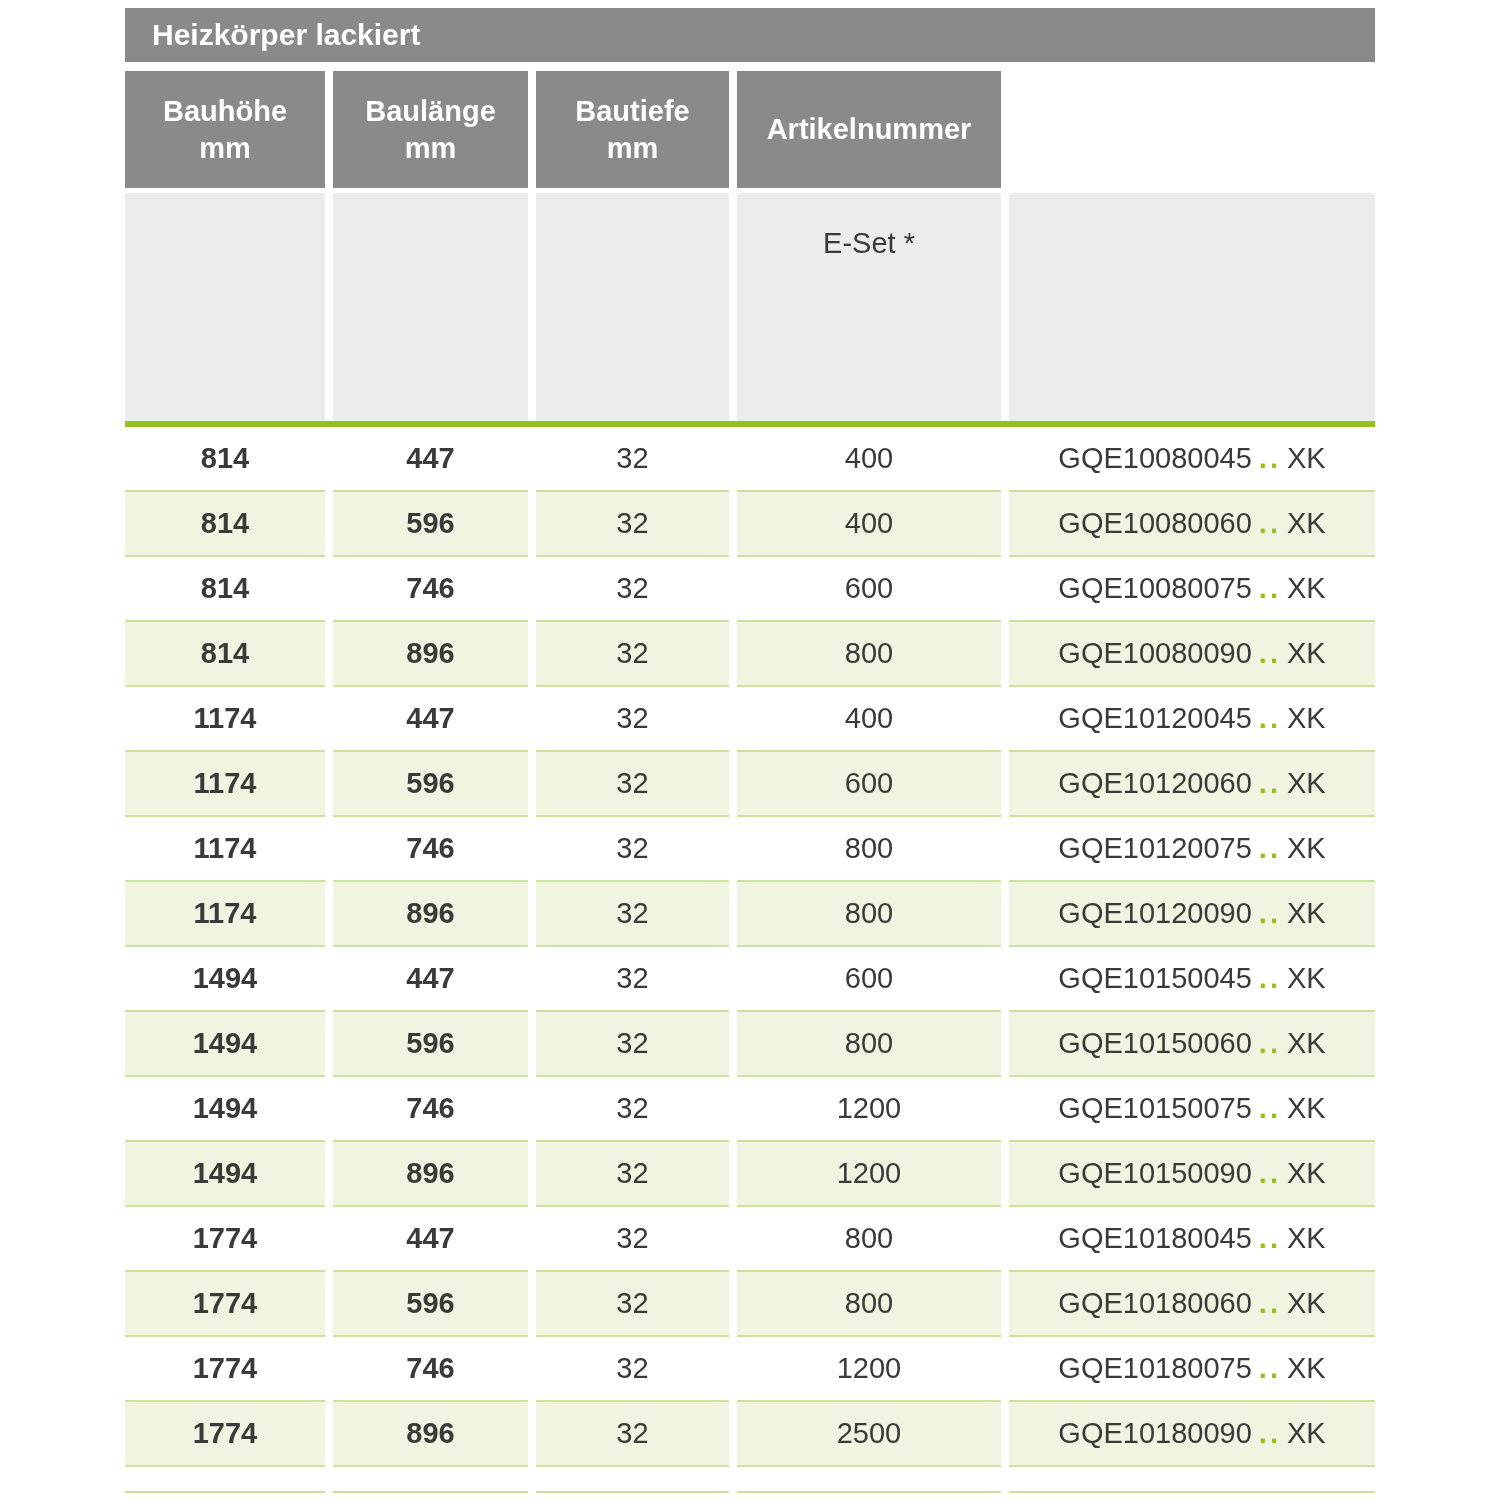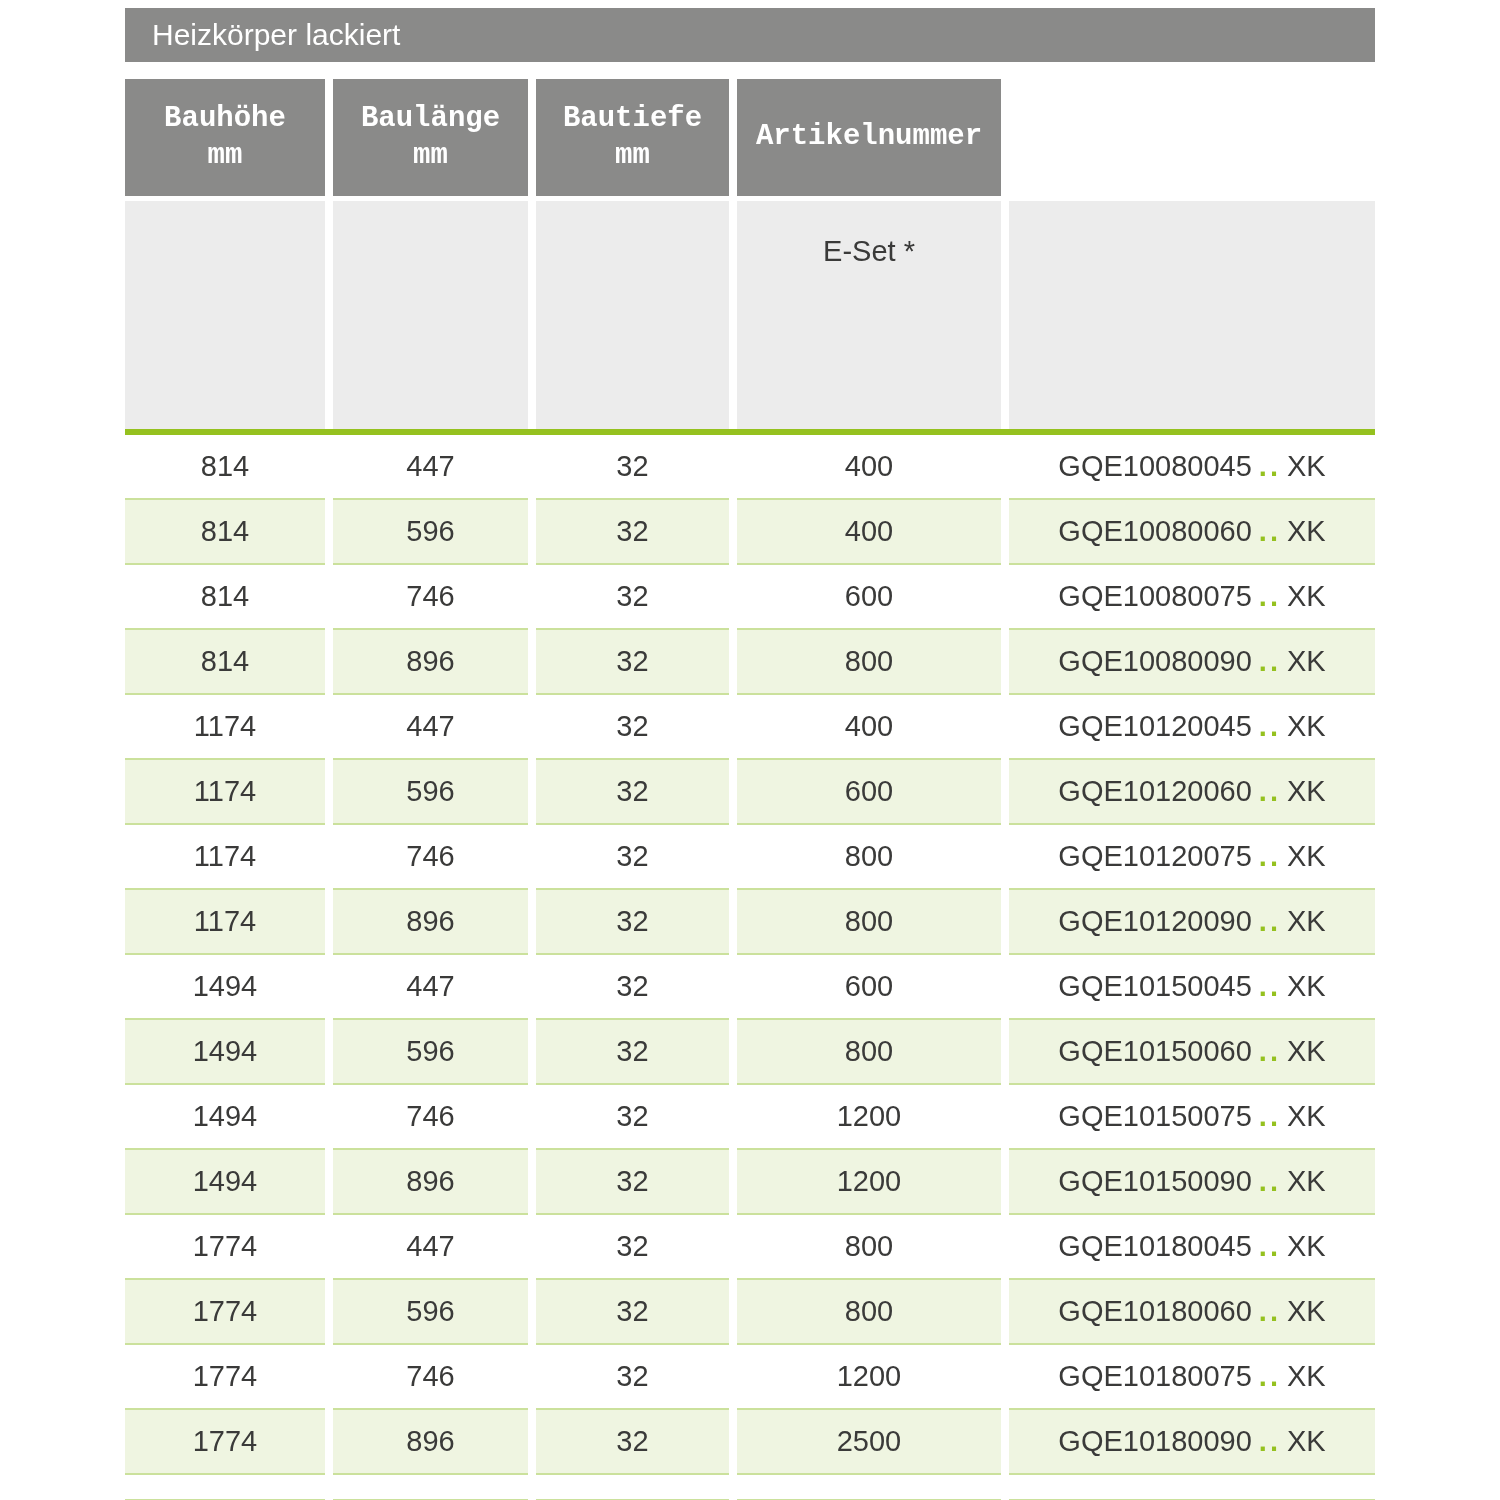--- a/index.html
+++ b/index.html
@@ -15,30 +15,30 @@
     width:1500px;height:1500px;background:#ffffff;
     font-family:"Liberation Sans","DejaVu Sans",sans-serif;
     color:var(--text-dark);
   }
   .page{position:relative;width:1500px;height:1500px;background:#fff;overflow:hidden;}
   .tablewrap{position:absolute;left:125px;top:8px;width:1250px;}
 
   .title-bar{
     height:54px;background:var(--header-gray);
     display:flex;align-items:center;padding-left:27px;box-sizing:border-box;
-    color:#fff;font-weight:400;font-size:30px;
+    color:#fff;font-weight:700;font-size:30px;
   }
 
   .grid{
     display:grid;
     grid-template-columns:200px 195px 193px 264px 1fr;
     column-gap:8px;
   }
 
-  .header-row{margin-top:17px;font-family:Liberation Mono, monospace;}
+  .header-row{margin-top:9px;}
   .header-cell{
     height:117px;background:var(--header-gray);
     display:flex;flex-direction:column;align-items:center;justify-content:center;
     color:#fff;font-weight:700;font-size:29px;line-height:1.25;text-align:center;
   }
 
   .sub-row{margin-top:5px;}
   .sub-cell{
     height:228px;background:var(--subheader-gray);
     display:flex;align-items:flex-start;justify-content:center;
@@ -49,21 +49,21 @@
   .green-rule{height:6px;background:var(--green);}
 
   .cell{
     height:65px;box-sizing:border-box;
     display:flex;align-items:center;justify-content:center;
     font-size:29px;color:var(--text-dark);
     background:#fff;border-bottom:2px solid var(--separator-green);
     white-space:nowrap;
   }
   .row.alt .cell{background:var(--row-green);}
-  .cell.bold{font-weight:400;text-align:right;}
+  .cell.bold{font-weight:700;text-align:right;}
   .artikel .dots{
     color:var(--green);font-weight:700;letter-spacing:3px;
     margin:0 6px 0 7px;
   }
   .partial-cell{
     height:26px;box-sizing:border-box;background:#fff;
     border-bottom:2px solid var(--separator-green);
   }
 </style>
 </head>

